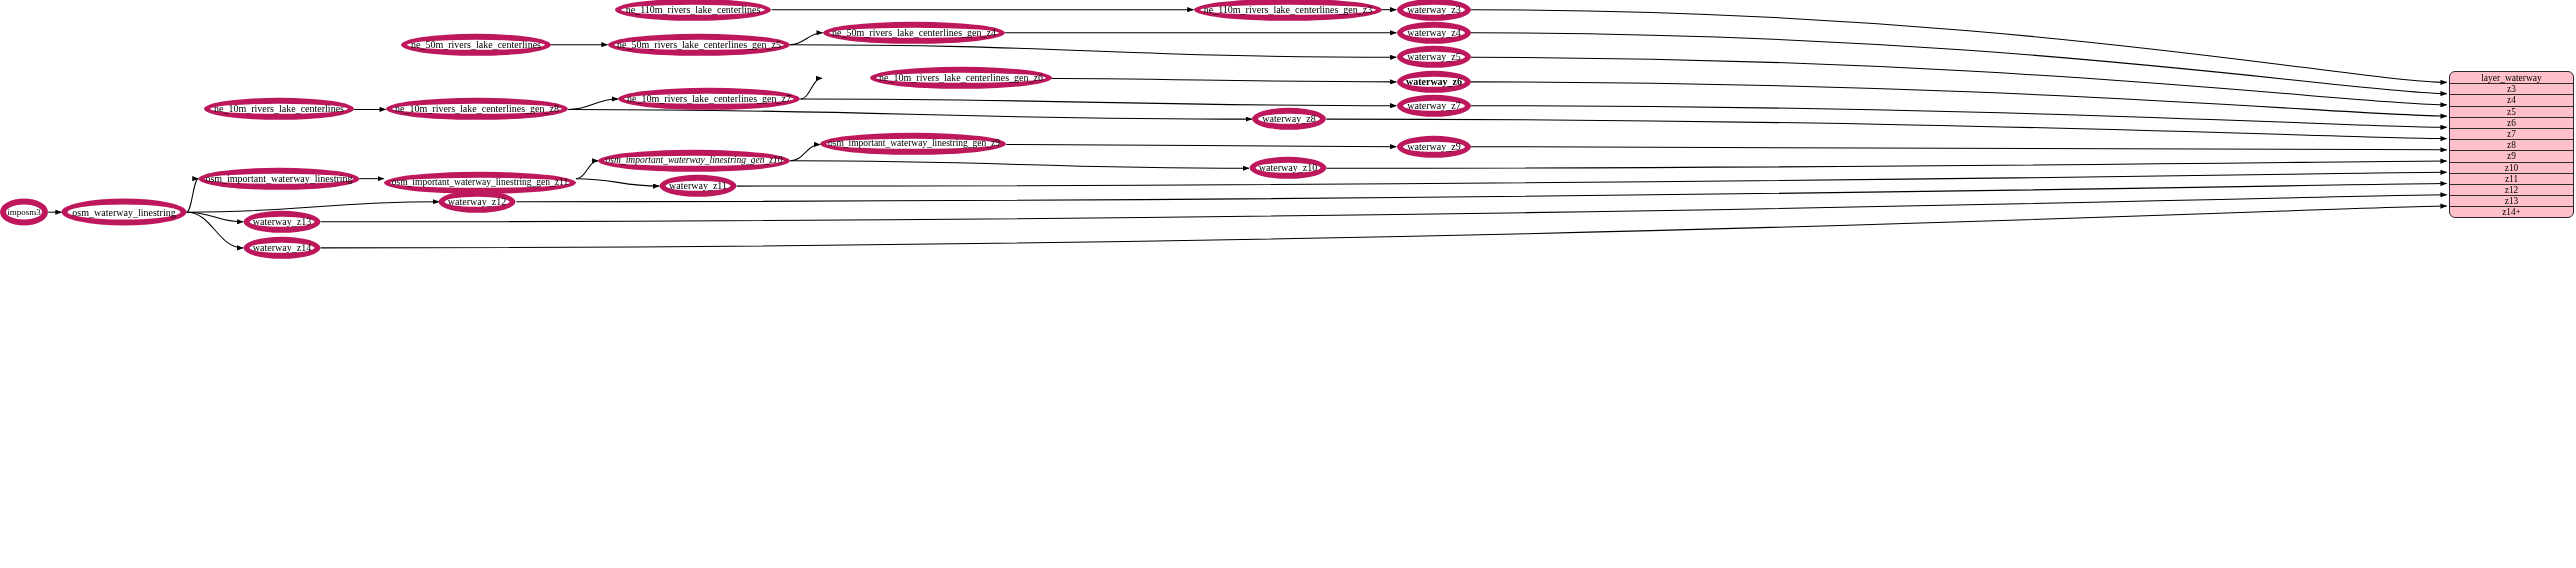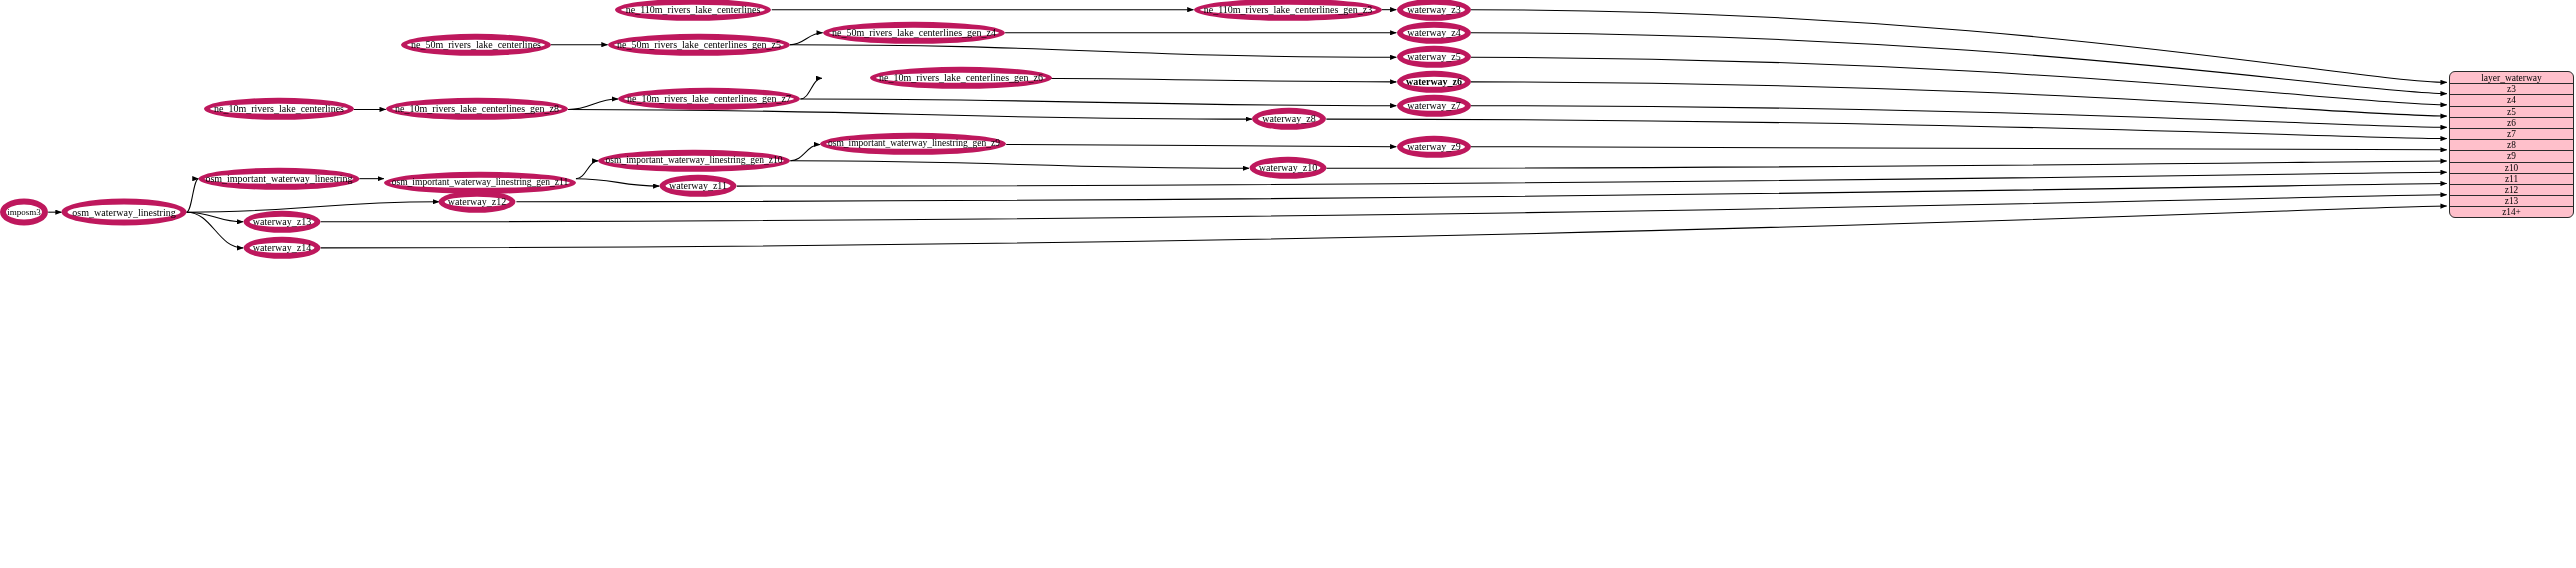--- a/index.html
+++ b/index.html
@@ -105,21 +105,21 @@
       </div>
       <div class="node ellipse" style="left: 961px; top: 78px; width: 182px; height: 22.3px;">
         <span class="lbl">ne_10m_rivers_lake_centerlines_gen_z6</span>
       </div>
       <div class="node ellipse" style="left: 279px; top: 179px; width: 161px; height: 22.3px;">
         <span class="lbl" style="font-size: 10px;">osm_important_waterway_linestring</span>
       </div>
       <div class="node ellipse" style="left: 480px; top: 183px; width: 192px; height: 22.3px;">
         <span class="lbl" style="font-size: 9.5px;">osm_important_waterway_linestring_gen_z11</span>
       </div>
-      <div class="node ellipse" style="left: 694px; top: 161px; width: 192px; height: 22.3px;">
+      <div class="node ellipse" style="left: 694px; top: 161px; width: 192px; height: 22.3px; font-style: italic;">
         <span class="lbl" style="font-size: 9.5px;">osm_important_waterway_linestring_gen_z10</span>
       </div>
       <div class="node ellipse" style="left: 913px; top: 144px; width: 186px; height: 22.3px; justify-content: flex-end;">
         <span class="lbl" style="font-size: 9.5px;">osm_important_waterway_linestring_gen_z9</span>
       </div>
       <div class="node ellipse" style="left: 1434px; top: 9.7px; width: 74px; height: 22.3px;">
         <span class="lbl">waterway_z3</span>
       </div>
       <div class="node ellipse" style="left: 1434px; top: 33px; width: 74px; height: 22.3px;">
         <span class="lbl">waterway_z4</span>

